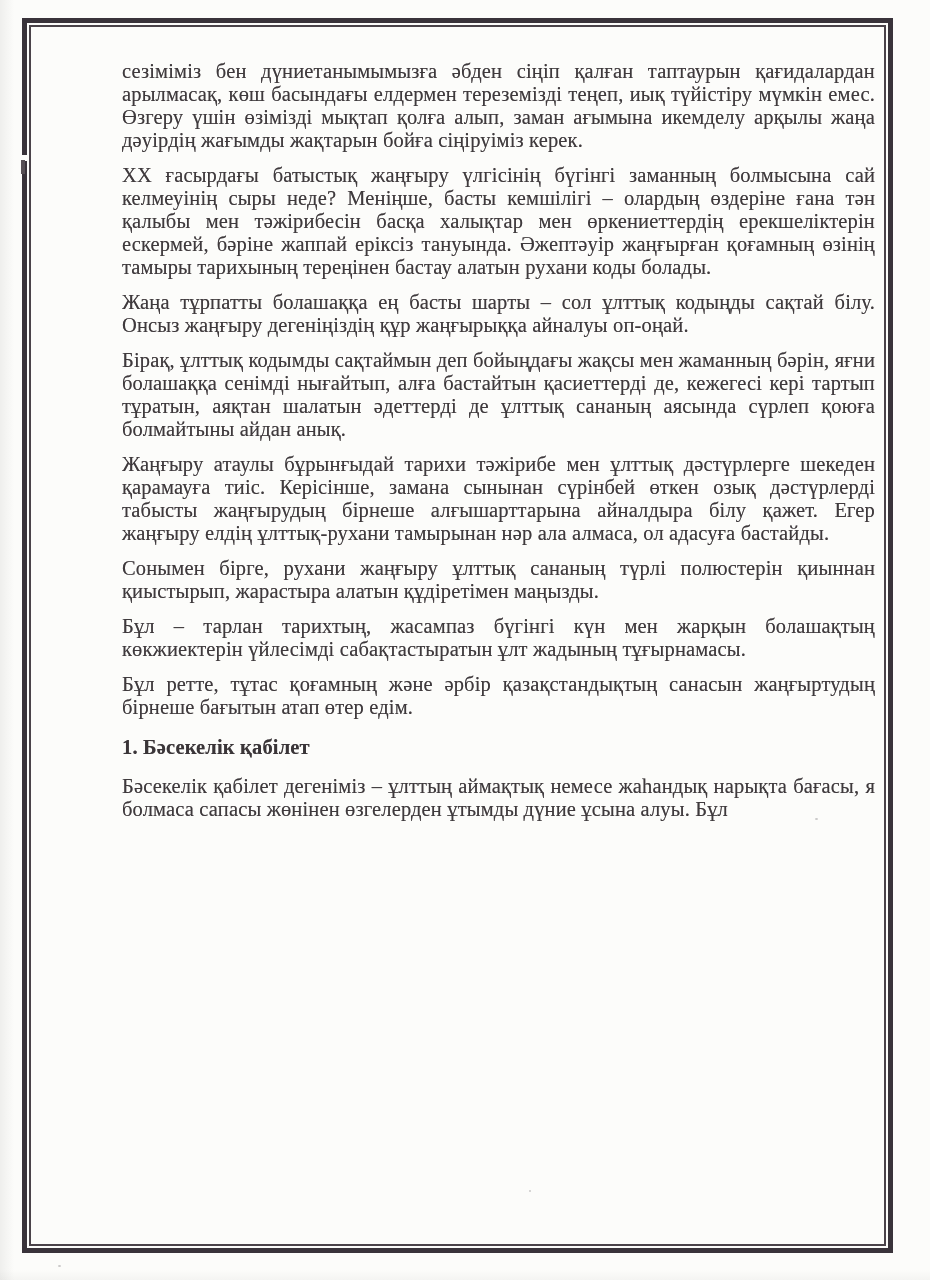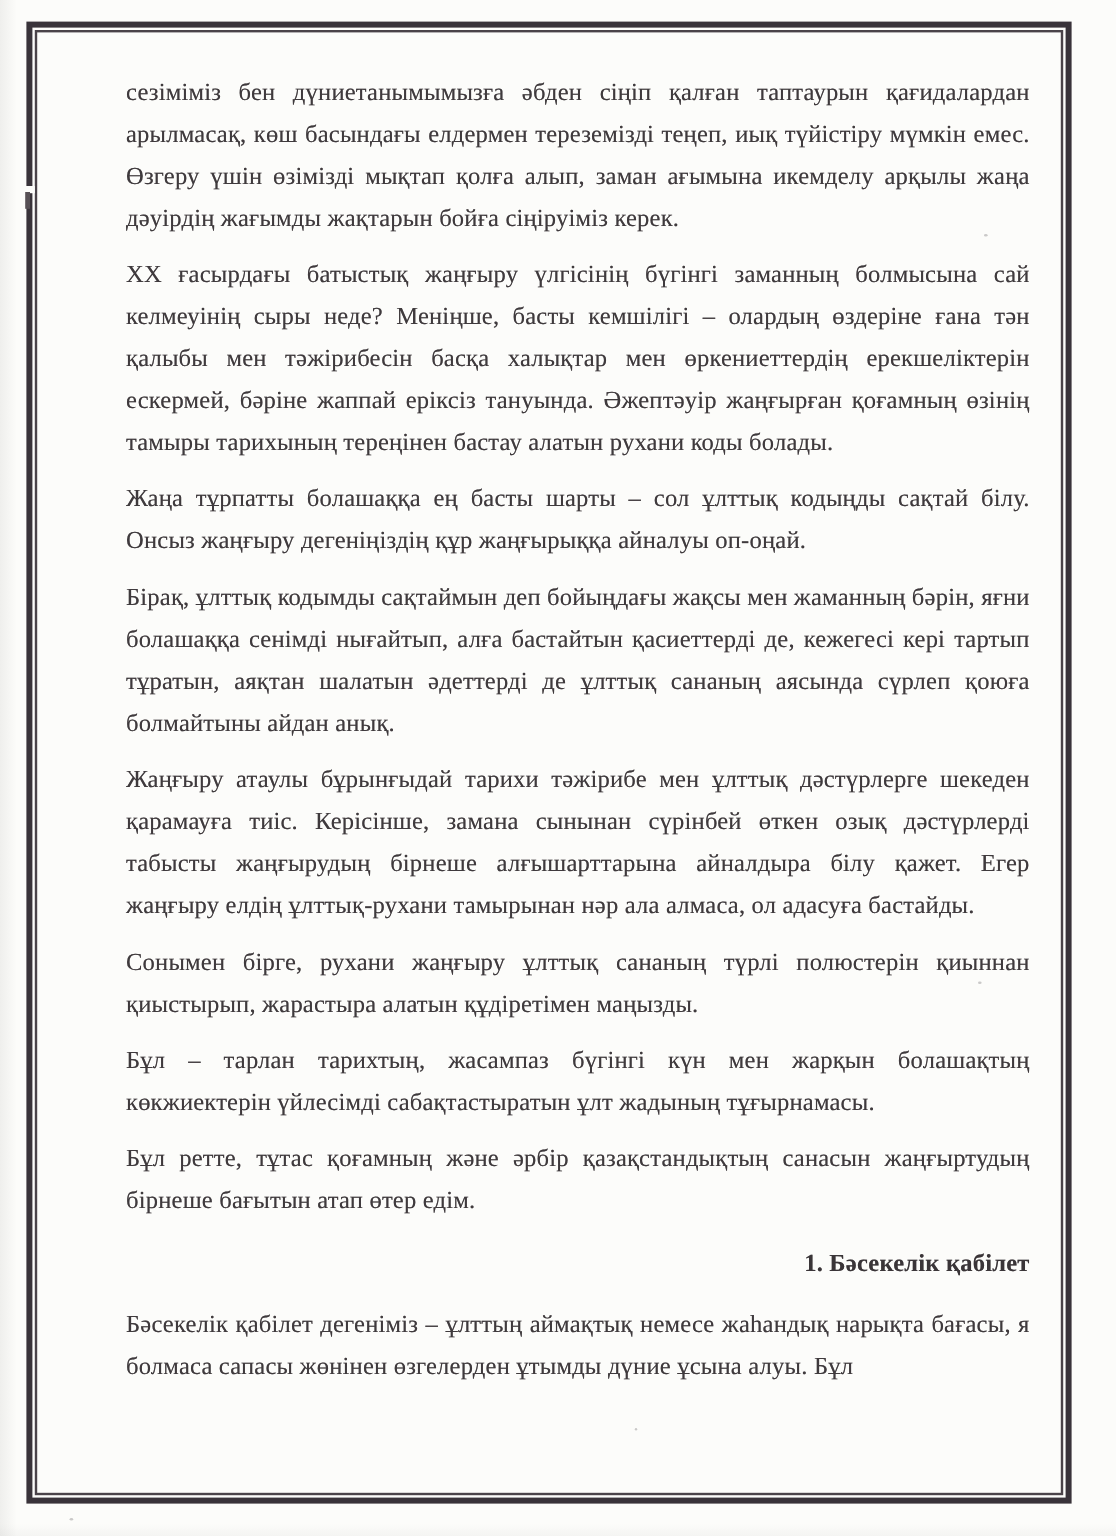--- a/index.html
+++ b/index.html
@@ -54,36 +54,36 @@
     content: "";
     position: absolute;
     left: 1px;
     top: 5px;
     width: 4px;
     height: 14px;
     background: #575055;
   }
   .doc-body {
     position: absolute;
-    left: 105px;
+    left: 122px;
     top: 60px;
     width: 753px;
     color: #3f3a3d;
     font-size: 20.5px;
-    line-height: 35px;
+    line-height: 23px;
     letter-spacing: 0.15px;
     text-shadow: 0 0 0.5px rgba(63,58,61,0.55);
   }
   .doc-body p {
     margin: 0 0 12px 0;
     text-align: justify;
   }
   .doc-body h3 {
     margin: 17px 0 16px 0;
-    text-align: right;
+    text-align: left;
     font-size: 20.5px;
     font-weight: bold;
     color: #3a3538;
   }
   
   .speckle {
     position: absolute;
     background: rgba(110,105,108,0.35);
     border-radius: 50%;
     pointer-events: none;

